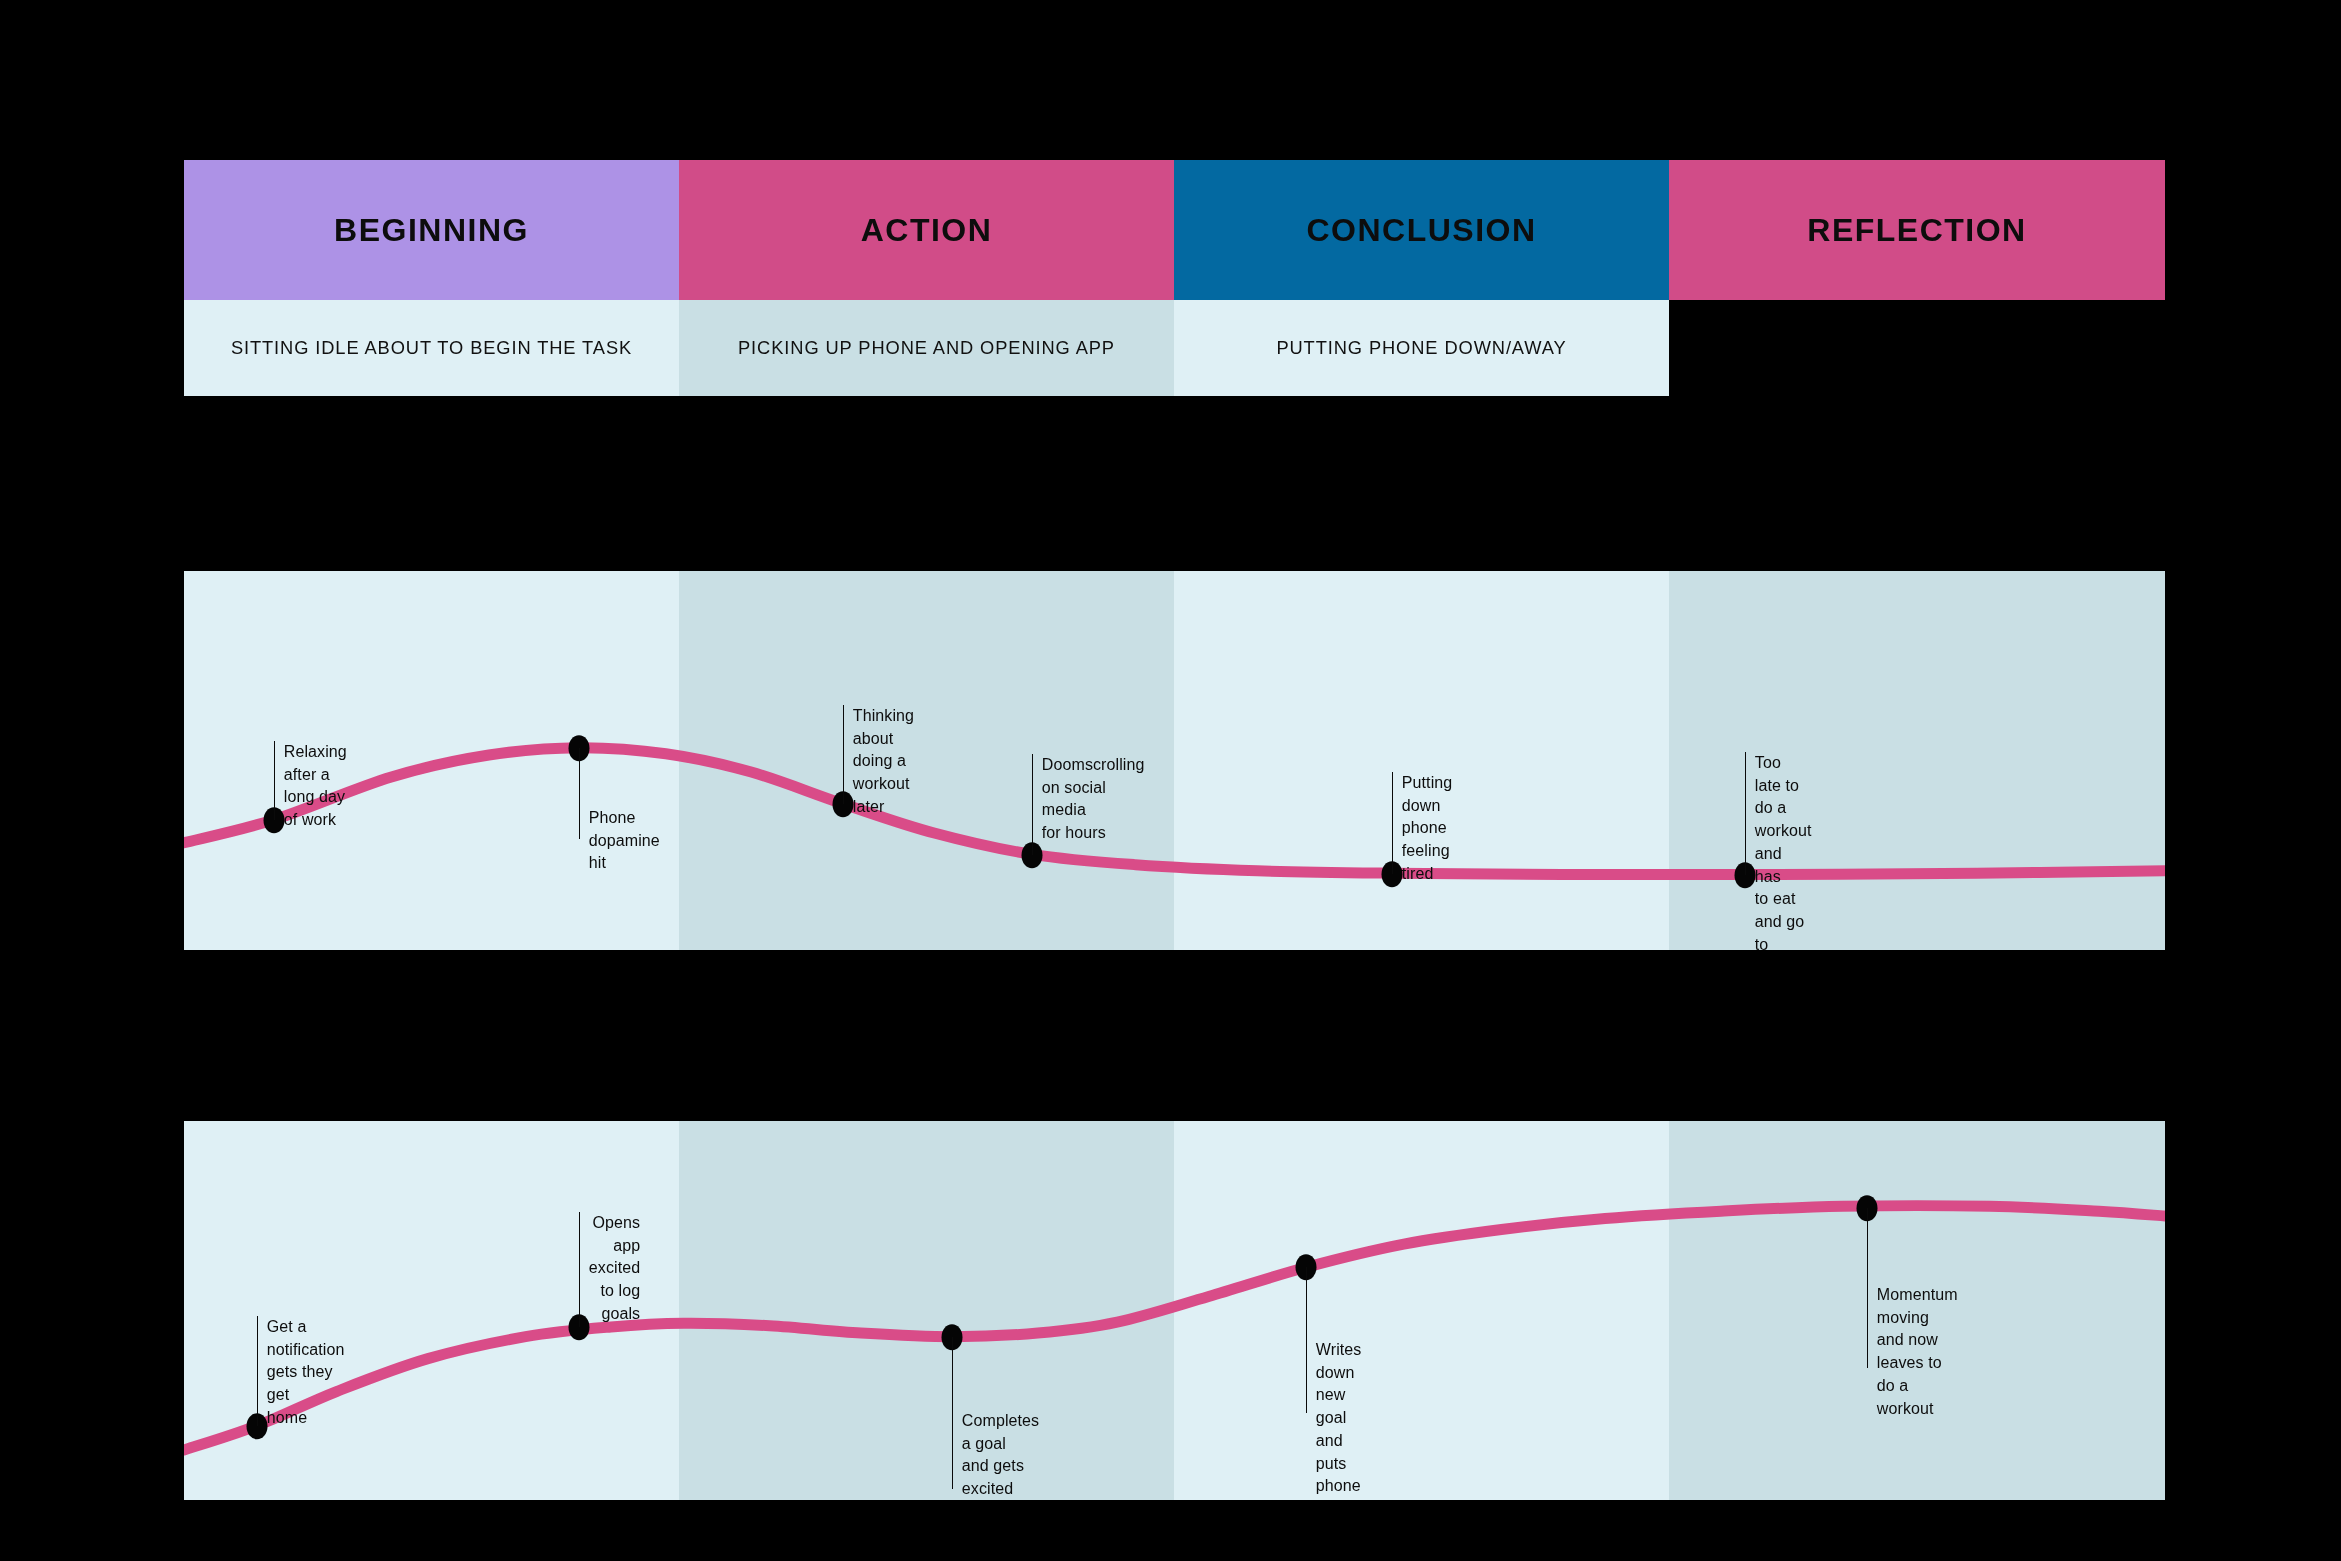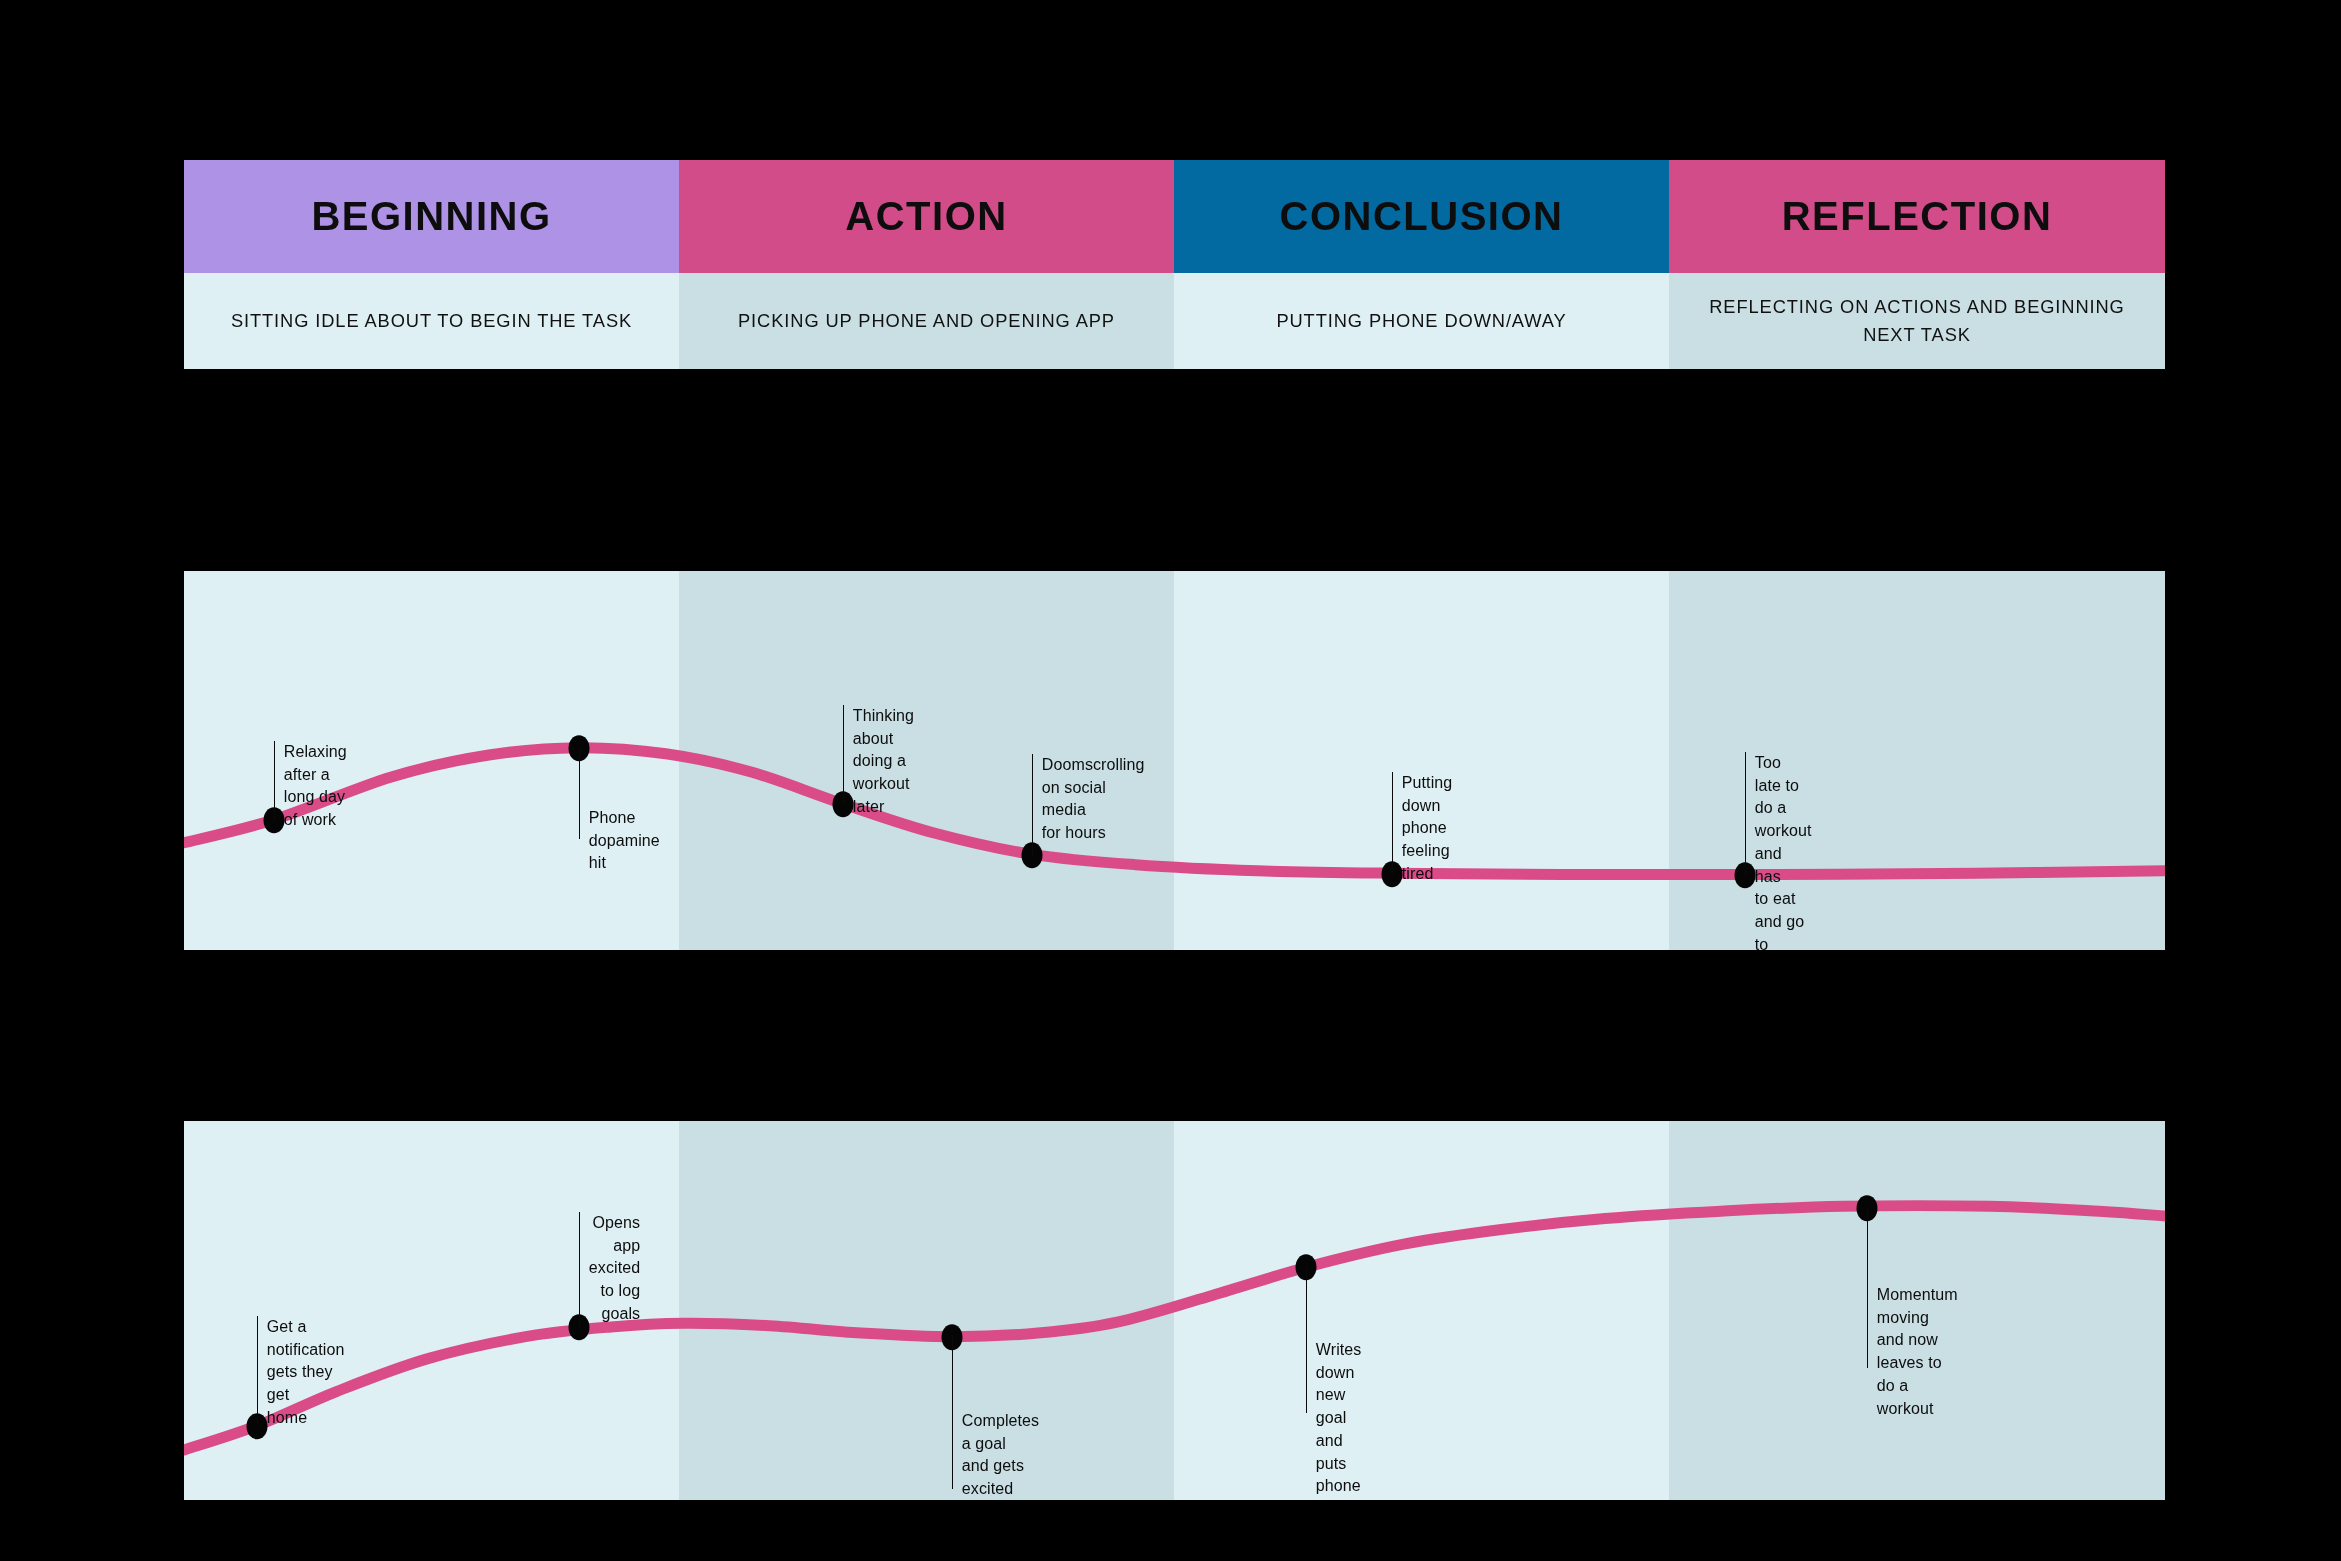--- a/index.html
+++ b/index.html
@@ -9,24 +9,24 @@
     overflow:hidden;position:relative;
   }
   .stage{position:absolute;inset:0;background:#000;}
 
   
   .phase-table{
     position:absolute;left:184px;top:160px;width:1981px;
   }
   .phase-row{display:flex;width:100%;}
   .phase-head{
-    height:113px;
+    height:140px;
     display:flex;align-items:center;justify-content:center;
     color:#0d0d0d;
-    font-size:40px;font-weight:700;letter-spacing:1.5px;
+    font-size:32px;font-weight:700;letter-spacing:1.5px;
     text-align:right;
   }
   .phase-sub{
     height:96px;
     display:flex;align-items:center;justify-content:center;
     color:#111;
     font-size:18.3px;font-weight:400;letter-spacing:0.9px;
     text-align:center;line-height:1.55;
     padding:0 16px;box-sizing:border-box;
   }
@@ -79,22 +79,20 @@
       <div class="phase-head col-1" style="background: rgb(209, 76, 136);">ACTION</div>
       <div class="phase-head col-2" style="background: #0369a1;">CONCLUSION</div>
       <div class="phase-head col-3" style="background: rgb(209, 76, 136);">REFLECTION</div>
     </div>
     <div class="phase-row">
       <div class="phase-sub col-0" style="background: rgb(223, 240, 245);">SITTING IDLE ABOUT TO BEGIN
 THE TASK</div>
       <div class="phase-sub col-1" style="background: rgb(201, 223, 228);">PICKING UP PHONE AND
 OPENING APP</div>
       <div class="phase-sub col-2" style="background: rgb(223, 240, 245);">PUTTING PHONE DOWN/AWAY</div>
-      <div class="phase-sub col-3" style="background: rgb(201, 223, 228);">REFLECTING ON ACTIONS AND
-BEGINNING NEXT TASK</div>
     </div>
   </div>
 
   <div class="chart-panel" id="chart1">
     <div class="band-layer">
         <div class="band" style="width: 495px; background: rgb(223, 240, 245);"></div>
         <div class="band" style="width: 495px; background: rgb(201, 223, 228);"></div>
         <div class="band" style="width: 495px; background: rgb(223, 240, 245);"></div>
         <div class="band" style="width: 496px; background: rgb(201, 223, 228);"></div>
       </div>

